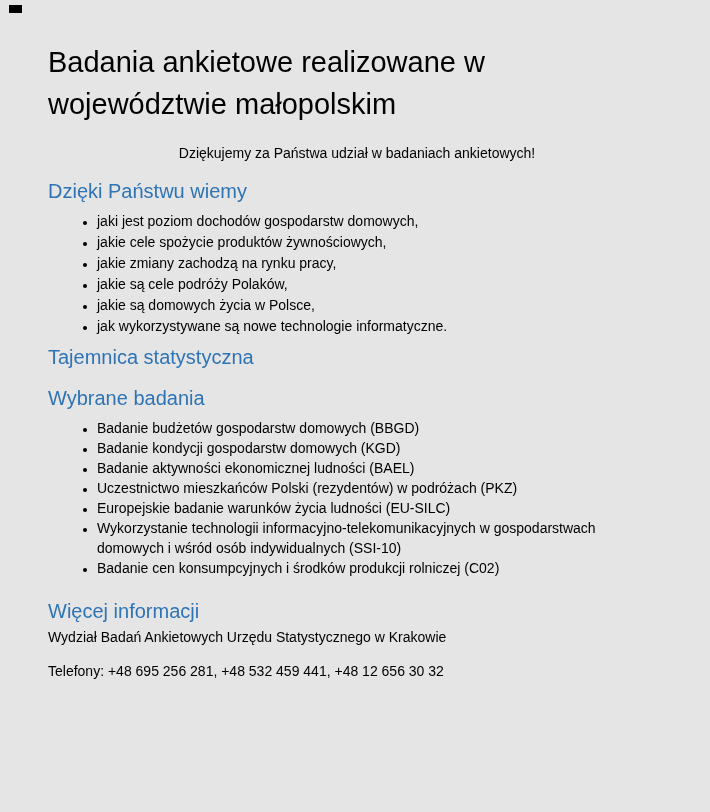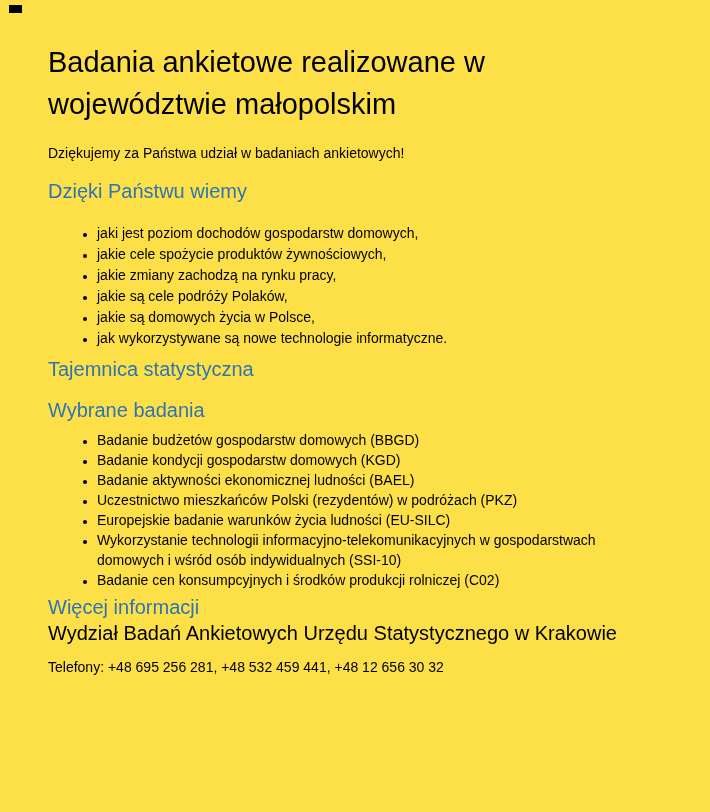--- a/index.html
+++ b/index.html
@@ -1,20 +1,20 @@
 <!DOCTYPE html>
 <html lang="pl"><head>
 <meta charset="utf-8">
 <style>
   html, body { margin: 0; padding: 0; background: #ffffff; }
   #page {
     position: relative;
     width: 710px;
     height: 812px;
-    background: #fde047;
+    background: #e5e5e5;
     overflow: hidden;
     font-family: "Liberation Sans", sans-serif;
     color: #000000;
     font-size: 14px;
   }
   .corner-mark {
     position: absolute;
     left: 9px;
     top: 5px;
     width: 13px;
@@ -30,49 +30,50 @@
     font-size: 29px;
     line-height: 42px;
     font-weight: 300;
     letter-spacing: 0;
     color: #000000;
   }
   p.intro {
     margin: 18px 0 0 0;
     font-size: 14px;
     line-height: 20px;
+    text-align: center;
   }
   h2.sec {
     font-size: 20px;
     line-height: 26px;
     font-weight: 400;
     color: #2E74B5;
     margin: 0;
   }
   #h-know    { margin-top: 15px; }
   #h-secrecy { margin-top: 7px; }
   #h-surveys { margin-top: 15px; }
-  #h-more    { margin-top: 4px; }
+  #h-more    { margin-top: 20px; }
   ul.bullets {
     margin: 0;
     padding: 0 0 0 49px;
     list-style: disc outside;
   }
-  ul#list-know    { margin-top: 19px; }
+  ul#list-know    { margin-top: 7px; }
   ul#list-surveys { margin-top: 7px; }
   ul#list-know li    { font-size: 14px; line-height: 21px; }
   ul#list-surveys li { font-size: 14px; line-height: 20px; }
   ul.bullets li::marker { color: #000000; font-size: 12px; }
   p.body-par {
     margin: 1px 0 0 0;
     font-size: 14px;
     line-height: 21px;
     max-width: 618px;
   }
-  p.dept    { margin: 3px 0 0 0;  font-size: 20px; line-height: 20px; }
+  p.dept    { margin: 3px 0 0 0;  font-size: 14px; line-height: 20px; }
   p.phones  { margin: 14px 0 0 0; font-size: 14px; line-height: 20px; }
   p.hotline { margin: 10px 0 0 0; font-size: 14px; line-height: 20px; }
   p.footer  { margin: 8px 0 0 0;  font-size: 14px; line-height: 20px; }
   a.stat-link {
     color: #0563C1;
     text-decoration: underline;
     cursor: pointer;
   }
 </style>
 </head>

